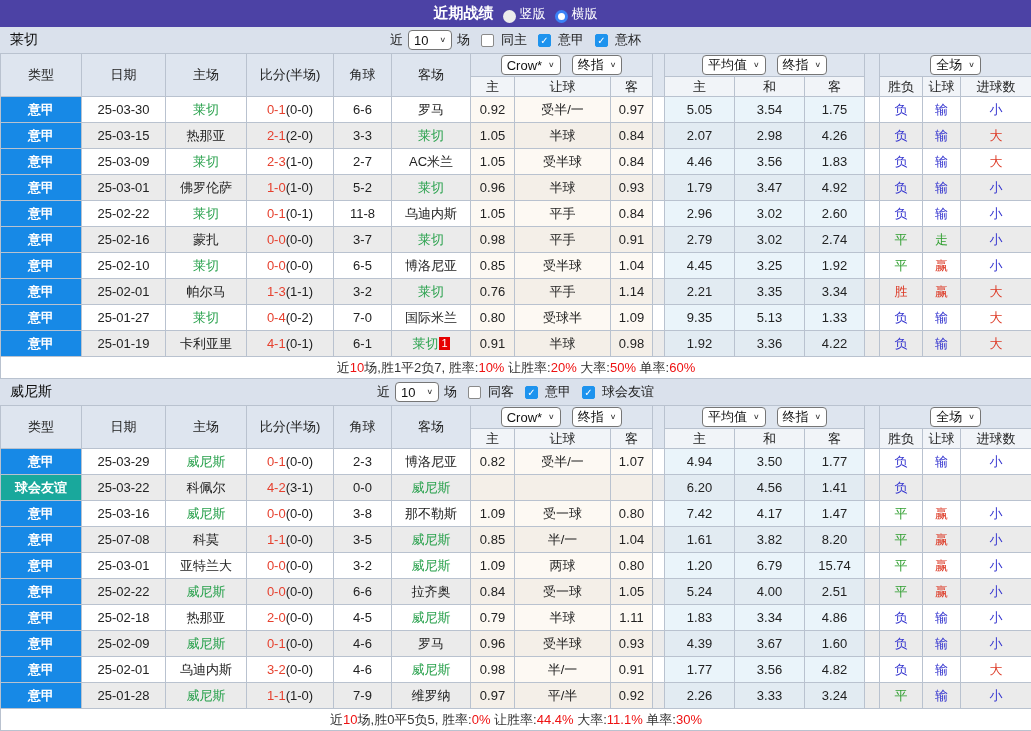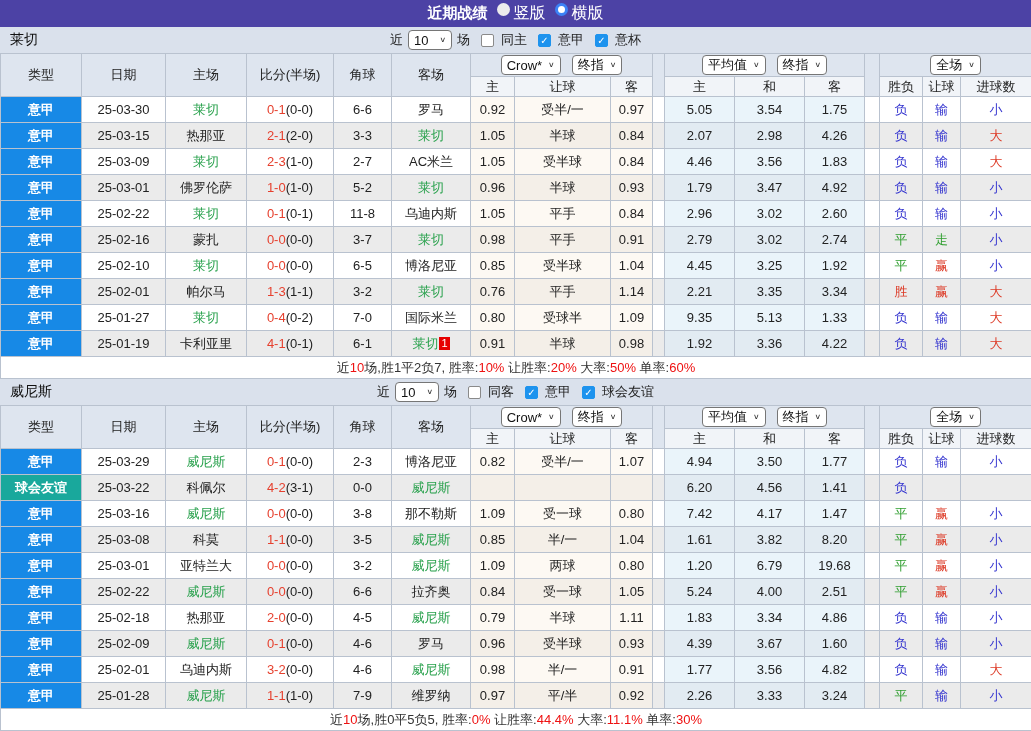--- a/index.html
+++ b/index.html
@@ -6,21 +6,21 @@
     --purple:#4c42a5; --pagebg:#dae1ec; --hdrbg:#dee5ef; --h2bg:#f1f4f8;
     --border:#b9c2cf; --bluetype:#1789e6; --tealtype:#19a89c; --green:#28a14c;
     --redscore:#e6402e; --bluer:#3434cf; --greenr:#2e9e2e; --redr:#dd3a26;
     --crow1:#fdf9f3; --crow2:#f4efe8; --avg1:#eaf4fa; --avg2:#e2ebf2; --even:#ebebeb;
   }
   *{box-sizing:border-box;margin:0;padding:0}
   body{width:1031px;height:731px;background:var(--pagebg);
        font-family:"Liberation Sans","DejaVu Sans",sans-serif;font-size:13px;color:#222;overflow:hidden}
   .titlebar{height:27px;background:var(--purple);display:flex;align-items:center;justify-content:center;gap:9px;color:#fff}
   .titlebar .ttl{font-weight:bold;font-size:15px}
-  .radio{display:inline-flex;align-items:flex-start;gap:4px;font-size:16px;cursor:default}
+  .radio{display:inline-flex;align-items:flex-end;gap:4px;font-size:13px;cursor:default}
   .rdot{width:13px;height:13px;border-radius:50%;display:inline-block}
   .rdot.sel{background:#ececec}
   .rdot.unsel{background:#fff;border:3px solid #3b82f6}
   .filterbar{height:26px;position:relative;display:flex;align-items:center;justify-content:center;gap:5px}
   .teamname{position:absolute;left:10px;font-size:14px;color:#111}
   .nsel{display:inline-flex;align-items:center;justify-content:space-between;gap:6px;border:1px solid #767676;
         border-radius:4px;background:#fff;height:20px;padding:0 5px;font-size:13px;color:#111}
   .nsel .car{font-size:9px;transform:scaleY(.8);color:#333}
   .cb{width:13px;height:13px;border:1px solid #8a8a8a;border-radius:2px;background:#fff;display:inline-flex;
       align-items:center;justify-content:center;margin-left:6px;margin-right:2px}
@@ -505,21 +505,21 @@
           <td class="avg">7.42</td>
           <td class="avg">4.17</td>
           <td class="avg">1.47</td>
           <td></td>
           <td class="res" style="color: rgb(46, 158, 46);">平</td>
           <td class="res" style="color: rgb(221, 58, 38);">赢</td>
           <td class="res" style="color: rgb(52, 52, 207);">小</td>
         </tr>
         <tr class="even">
           <td class="type">意甲</td>
-          <td class="date">25-03-08</td>
+          <td class="date">25-07-08</td>
           <td class="team">科莫</td>
           <td class="score"><span class="ft">1-1</span><span class="ht">(0-0)</span></td>
           <td class="corner">3-5</td>
           <td class="team focus">威尼斯</td>
           <td class="crow">0.85</td>
           <td class="crow">半/一</td>
           <td class="crow">1.04</td>
           <td></td>
           <td class="avg">1.61</td>
           <td class="avg">3.82</td>
@@ -535,21 +535,21 @@
           <td class="team">亚特兰大</td>
           <td class="score"><span class="ft">0-0</span><span class="ht">(0-0)</span></td>
           <td class="corner">3-2</td>
           <td class="team focus">威尼斯</td>
           <td class="crow">1.09</td>
           <td class="crow">两球</td>
           <td class="crow">0.80</td>
           <td></td>
           <td class="avg">1.20</td>
           <td class="avg">6.79</td>
-          <td class="avg">19.68</td>
+          <td class="avg">15.74</td>
           <td></td>
           <td class="res" style="color: rgb(46, 158, 46);">平</td>
           <td class="res" style="color: rgb(221, 58, 38);">赢</td>
           <td class="res" style="color: rgb(52, 52, 207);">小</td>
         </tr>
         <tr class="even">
           <td class="type">意甲</td>
           <td class="date">25-02-22</td>
           <td class="team focus">威尼斯</td>
           <td class="score"><span class="ft">0-0</span><span class="ht">(0-0)</span></td>

